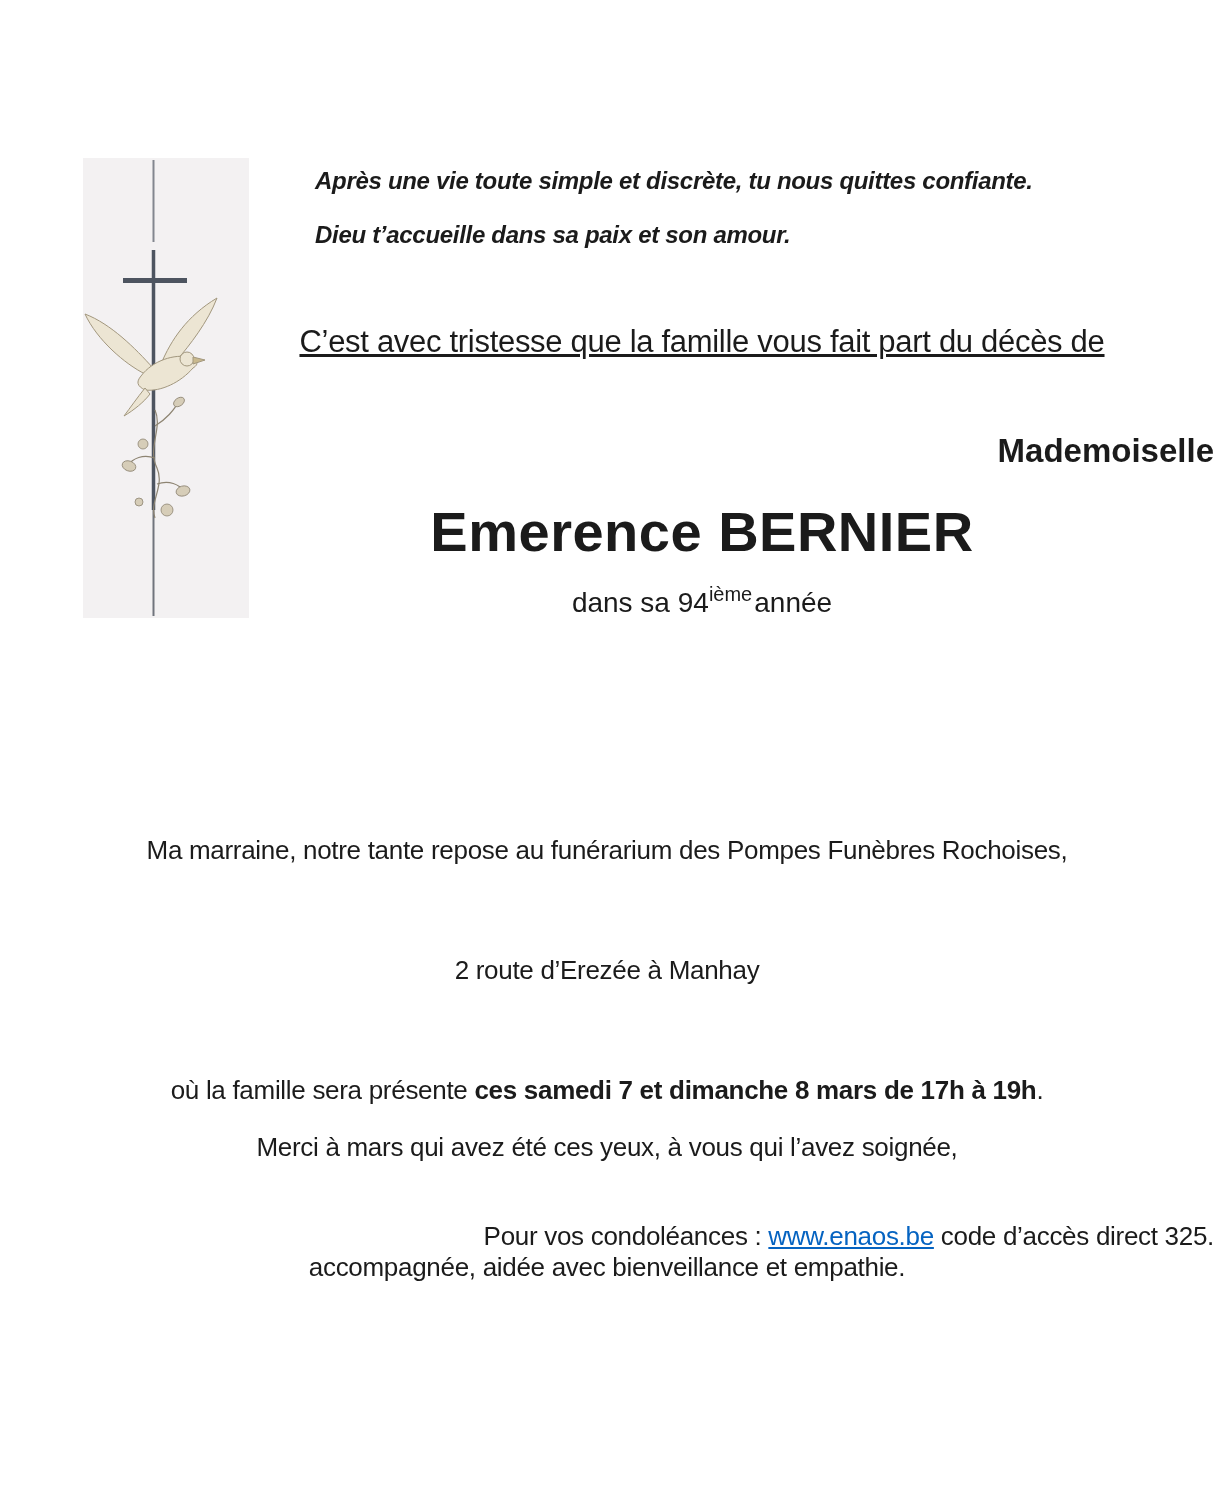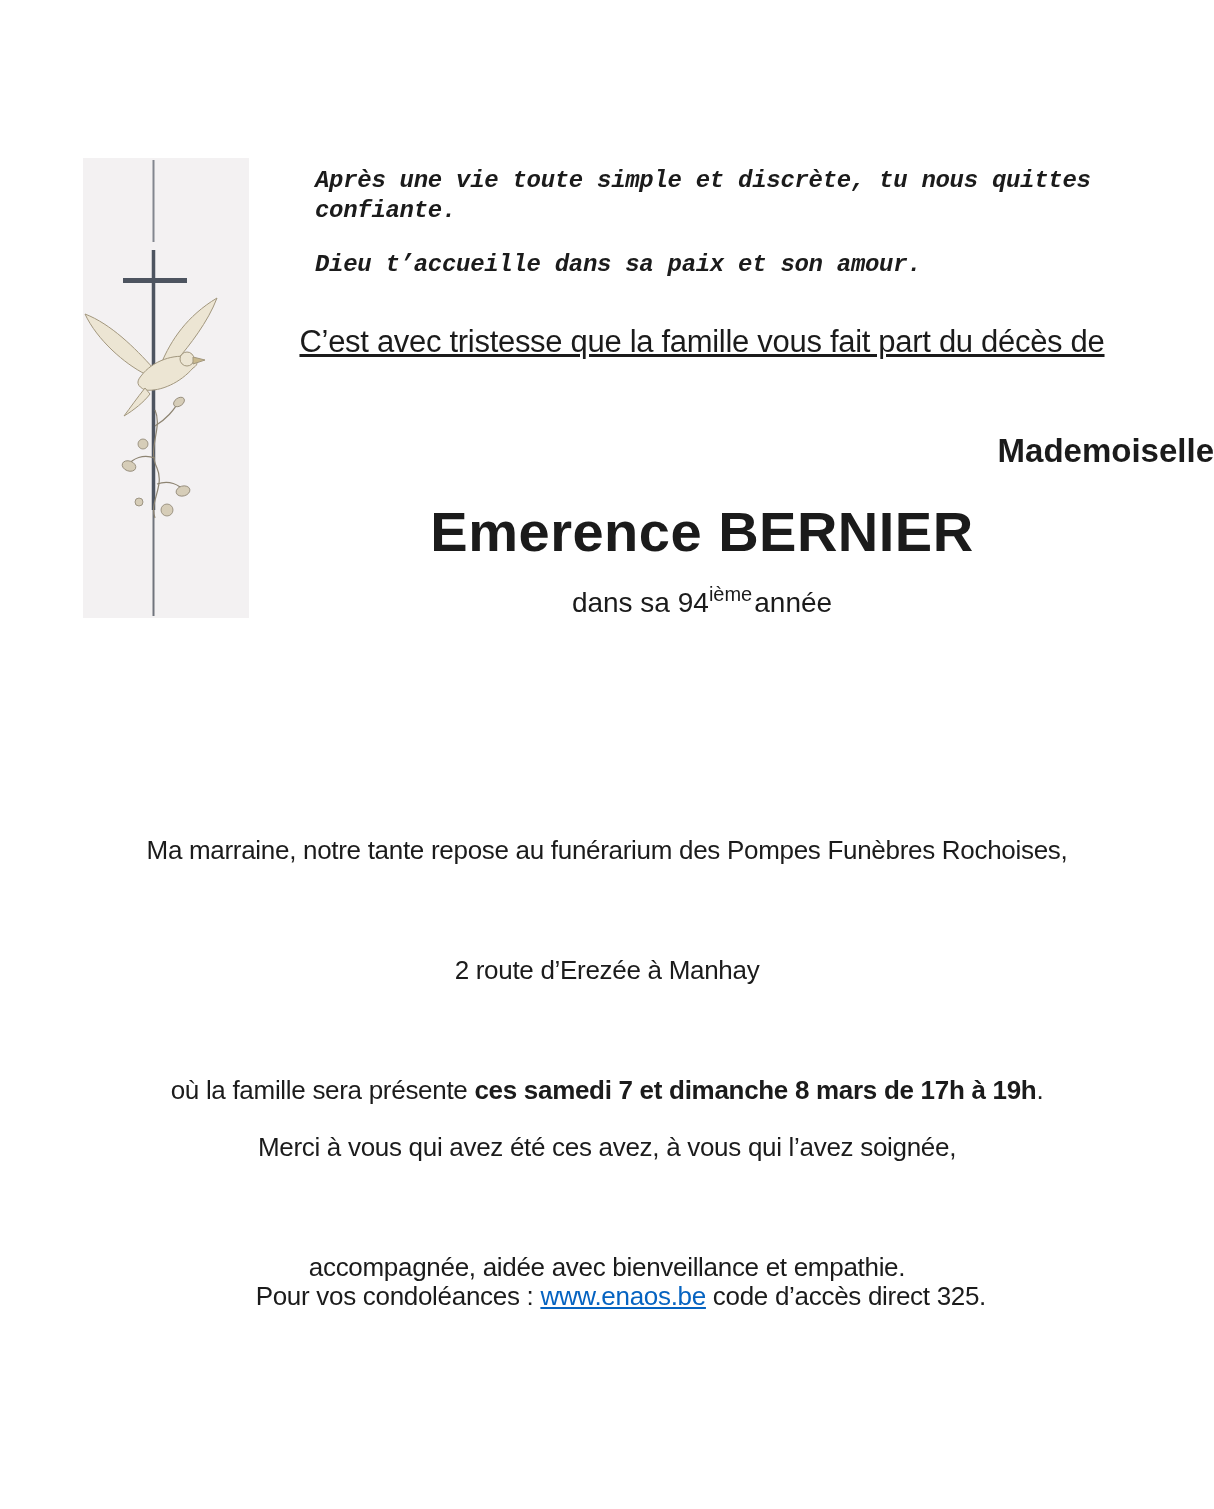--- a/index.html
+++ b/index.html
@@ -25,21 +25,21 @@
   
   .quote {
     position: absolute;
     left: 315px;
     top: 166px;
     font-style: italic;
     font-weight: bold;
     font-size: 24px;
     letter-spacing: -0.3px;
   }
-  .quote .quote-line { margin: 0 16px 24px 0; line-height: 30px; font-family: Liberation Mono, monospace; }
+  .quote .quote-line { margin: 0 16px 24px 0; line-height: 30px; }
 
   
   .center-col {
     position: absolute;
     left: 190px;
     width: 1024px;
     text-align: center;
   }
   .intro   { top: 324px; font-size: 31px; letter-spacing: -0.3px; text-decoration: underline; }
   .title   { top: 432px; font-size: 33px; font-weight: bold; text-align: right; }
@@ -59,21 +59,21 @@
     width: 1214px;
     text-align: center;
     font-size: 26px;
     line-height: 40px;
     letter-spacing: -0.3px;
     white-space: pre-wrap;
   }
   .repose     { top: 750px; }
   .ceremony   { top: 920px; }
   .thanks     { top: 1047px; }
-  .condolences{ top: 1236px; }
+  .condolences{ top: 1176px; text-align: right; }
 
   .b { font-weight: bold; text-align: center; }
 
   .link {
     color: #0563c1;
     text-decoration: underline;
     cursor: pointer;
   }
 </style>
 </head>
@@ -129,21 +129,21 @@
   </div>
 
   <div class="body-block repose">
     <div>Ma marraine, notre tante repose au funérarium des Pompes Funèbres Rochoises,</div>
     <div>2 route d’Erezée à Manhay</div>
     <div><span>où la famille sera présente </span><span class="b">ces samedi 7 et dimanche 8 mars de 17h à 19h</span><span>.</span></div>
   </div>
 
 
   <div class="body-block thanks">
-    <div>Merci à vous qui avez été ces avez, à vous qui l’avez soignée,</div>
+    <div>Merci à mars qui avez été ces yeux, à vous qui l’avez soignée,</div>
     <div>accompagnée, aidée avec bienveillance et empathie.</div>
   </div>
 
   <div class="body-block condolences">
     <span>Pour vos condoléances : </span><a class="link">www.enaos.be</a><span> code d’accès direct 325.</span>
   </div>
 
 </div>
 
 </body></html>

